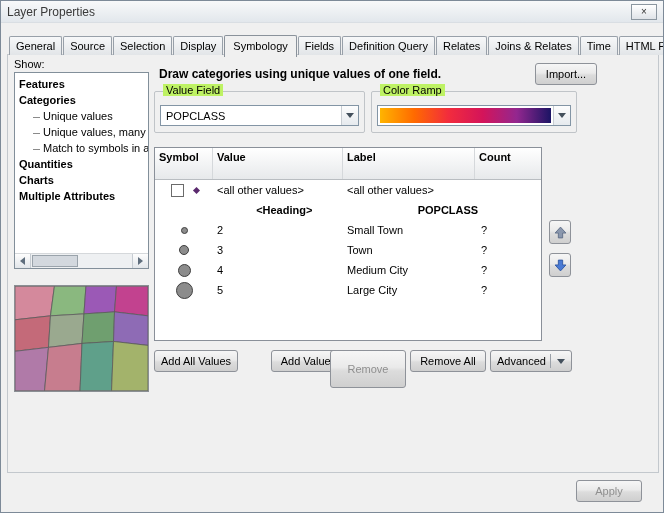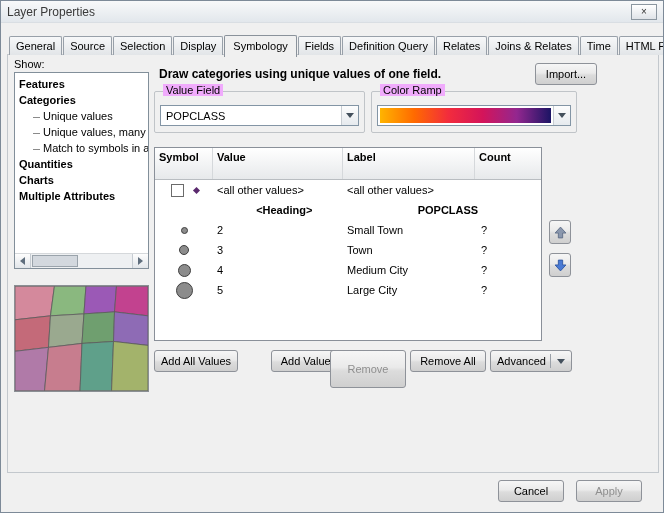--- a/index.html
+++ b/index.html
@@ -49,21 +49,21 @@
   #map-preview { left:13px; top:284px; width:135px; height:107px; border:1px solid #8a8f94; background:#fff; overflow:hidden; }
   
   #header-text { left:158px; top:66px; width:352px; font-size:12px; font-weight:bold; }
   .btn { border:1px solid #8e9299; border-radius:3px; background:linear-gradient(#f6f6f6,#eaeaea 45%,#dcdcdc 55%,#cfcfcf);
     display:flex; align-items:center; justify-content:center; font-size:11px; }
   .btn.disabled { color:#8f8f8f; }
   #import-btn { left:514px; top:62px; width:62px; height:22px;margin-left:20px; }
   .groupbox { border:1px solid #c0c4c8; border-radius:2px; }
   #vf-group { left:153px; top:90px; width:211px; height:42px; }
   #cr-group { left:370px; top:90px; width:206px; height:42px; }
-  .group-label { position:absolute; top:-8px; left:8px; background:#f0abfc; padding:0 3px; }
+  .group-label { position:absolute; top:-8px; left:8px; background:#bef264; padding:0 3px; }
   .combo { background:#fff; border:1px solid #8395a5; display:flex; align-items:stretch; }
   #vf-combo { left:159px; top:104px; width:199px; height:21px; }
   #cr-combo { left:376px; top:104px; width:194px; height:21px; }
   .combo-text { flex:1; display:flex; align-items:center; padding:0 5px; }
   .combo-arrow { width:17px; border-left:1px solid #c8cdd2; background:linear-gradient(#fdfdfd,#e6eaee);
     display:flex; align-items:center; justify-content:center; }
   .tri-down { width:0; height:0; border-left:4px solid transparent; border-right:4px solid transparent; border-top:5px solid #44505c; }
   .ramp { flex:1; margin:2px; }
   
   #val-table { left:153px; top:146px; width:388px; height:194px; background:#fff; border:1px solid #8a9099; }
@@ -278,20 +278,17 @@
   <div class="abs btn" id="btn-remove-all">
     <span>Remove All</span>
   </div>
   <div class="abs btn" id="btn-advanced">
     <span>Advanced</span>
     <span class="adv-arrow">
         <span class="tri-down"></span>
       </span>
   </div>
 
-  <div class="abs btn" id="btn-cancel">
-    <span>Cancel</span>
-  </div>
   <div class="abs btn disabled" id="btn-apply">
     <span>Apply</span>
   </div>
 
 </div>
 
 </body></html>

